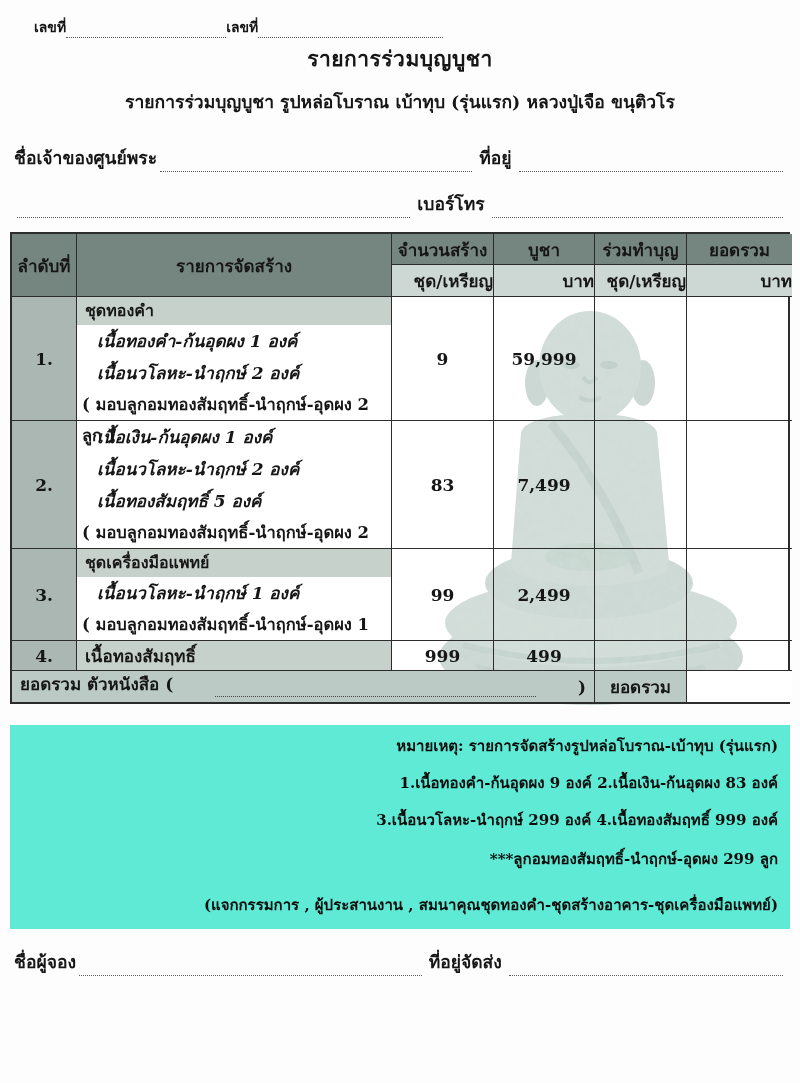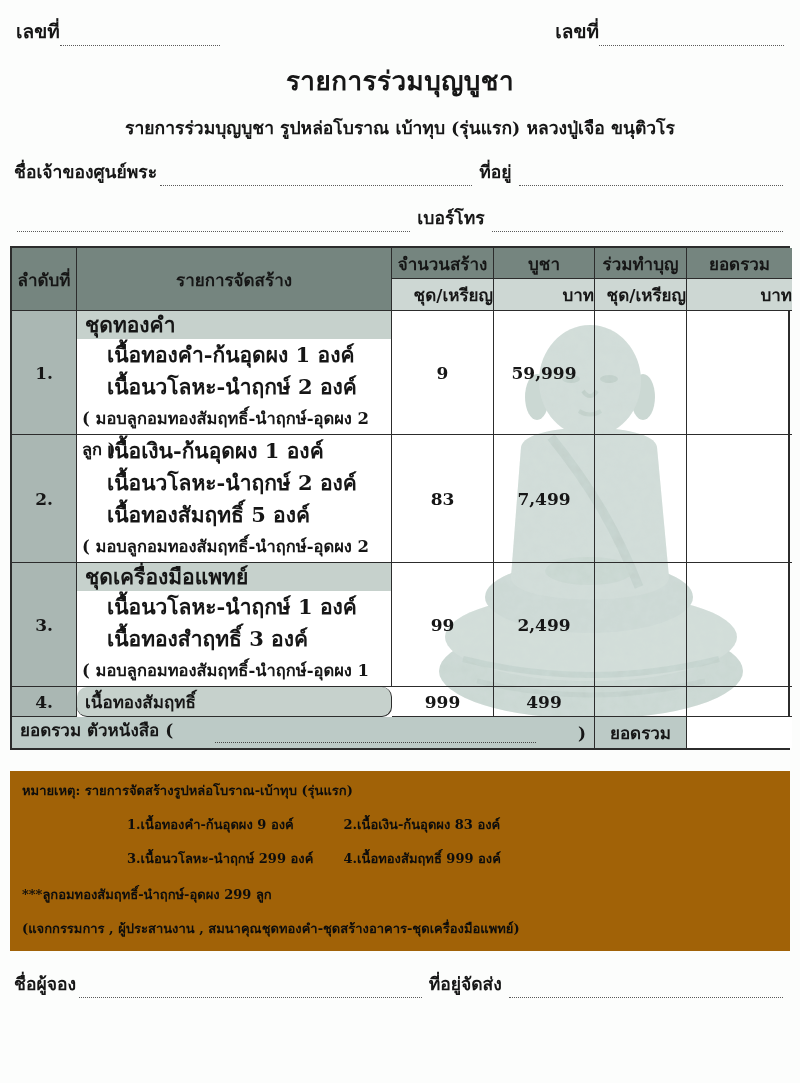--- a/index.html
+++ b/index.html
@@ -7,29 +7,29 @@
     position:relative;
     width:800px;height:1083px;
     margin:0 auto;
     background:#fcfdfc;
     font-family:"DejaVu Serif","Liberation Serif",serif;
     font-weight:bold;color:#161616;
     box-sizing:border-box;
     padding:16px 10px 0 10px;
     overflow:hidden;
   }
-  .docno-row{display:flex;justify-content:space-between;align-items:flex-end;padding:0 6px;font-size:19px;}
+  .docno-row{display:flex;align-items:flex-end;padding:0 6px;font-size:14px;margin-left:18px;}
   .field{display:flex;align-items:flex-end;}
   .dots{border-bottom:1.6px dotted #5a5a5a;height:1.05em;display:inline-block;}
   .w160{width:160px;} .w185{width:185px;}
   .grow{flex:1 1 0;margin:0 3px;}
-  .title{text-align:center;font-size:26px;margin-top:14px;letter-spacing:.5px;}
+  .title{text-align:center;font-size:21px;margin-top:4px;letter-spacing:.5px;}
   .subtitle{text-align:center;font-size:17.5px;margin-top:13px;}
   .frow{display:flex;align-items:flex-end;font-size:17.5px;padding:0 4px;}
-  .frow.owner{margin-top:16px;}
+  .frow.owner{margin-top:28px;}
   .frow.phone{margin-top:18px;}
   .lblpad{padding:0 4px;}
 
   
   .twrap{position:relative;margin-top:14px;background:#fff;}
   .wm{position:absolute;left:423px;top:73px;width:322px;height:408px;z-index:0;opacity:.95;}
   .ptable{
     position:relative;z-index:1;
     display:grid;
     grid-template-columns:65px 315px 102px 101px 92px 105px;
@@ -38,38 +38,38 @@
   }
   .cell{border-right:1px solid #2c2c2c;border-bottom:1px solid #2c2c2c;box-sizing:border-box;background:transparent;}
   .lastcol{border-right:none;}
   .hdark{background:#75857f;display:flex;align-items:center;justify-content:center;text-align:center;}
   .hlight{background:#cdd7d3;display:flex;align-items:center;justify-content:flex-end;text-align:center;}
   .span2{grid-row:span 2;}
   .h31{height:31px;} .h32{height:32px;} .h30{height:30px;}
   .nocell{background:#aab7b3;display:flex;align-items:center;justify-content:center;}
   .ccell{display:flex;align-items:center;justify-content:center;}
   .icell{padding:0;}
-  .setbar{background:#c6d1cc;height:28px;line-height:28px;padding-left:8px;font-size:21px;}
-  .iline{height:32px;line-height:32px;padding-left:30px;font-size:21px;}
+  .setbar{background:#c6d1cc;height:28px;line-height:28px;padding-left:8px;font-size:16px;}
+  .iline{height:32px;line-height:32px;padding-left:20px;font-size:17px;font-style:italic;}
   .pline{height:31px;line-height:31px;padding-left:5px;font-size:16.5px;}
-  .setrow4{background:#c6d1cc;display:flex;align-items:center;padding-left:8px;border-radius:10px;}
+  .setrow4{background:#c6d1cc;display:flex;align-items:center;padding-left:8px;}
   .fgrand{grid-column:1/5;background:#bccac6;display:flex;align-items:flex-end;padding:0 8px 5px 8px;border-bottom:none;height:31px;gap:40px;}
   .ftotal{background:#bccac6;display:flex;align-items:center;justify-content:center;border-bottom:none;height:31px;}
   .fempty{border-bottom:none;background:#fff;}
   .fdots{flex:1 1 0;border-bottom:1.6px dotted #474747;height:1em;margin:0 2px;}
 
   
   .notebox{
-    margin-top:21px;background:#a16207;color:#0c0c0c;
-    padding:9px 12px 12px 12px;font-size:13px;box-sizing:border-box;
+    margin-top:21px;background:#5eead4;color:#0c0c0c;
+    padding:9px 12px 12px 12px;font-size:15px;box-sizing:border-box;text-align:right;
   }
   .note-items{margin-top:13px;padding-left:105px;}
   .note-item-a{display:inline-block;min-width:212px;}
   .note-bonus{margin-top:15px;}
-  .note-dist{margin-top:13px;}
+  .note-dist{margin-top:22px;}
 
   
   .frow.bk1{margin-top:19px;}
 </style>
 </head>
 <body>
 
 <div class="page">
 
   <div class="docno-row">
@@ -200,21 +200,20 @@
       </div>
       <div class="cell ccell">83</div>
       <div class="cell ccell">7,499</div>
       <div class="cell"></div>
       <div class="cell lastcol"></div>
 
       <div class="cell nocell">3.</div>
       <div class="cell icell">
         <div class="setbar">ชุดเครื่องมือแพทย์</div>
         <div class="iline">เนื้อนวโลหะ-นำฤกษ์ 1 องค์</div>
-        <div class="iline">เนื้อทองสำฤทธิ์ 3 องค์</div>
         <div class="pline">( มอบลูกอมทองสัมฤทธิ์-นำฤกษ์-อุดผง 1 ลูก )</div>
       </div>
       <div class="cell ccell">99</div>
       <div class="cell ccell">2,499</div>
       <div class="cell"></div>
       <div class="cell lastcol"></div>
 
       <div class="cell nocell h30">4.</div>
       <div class="cell setrow4 h30">เนื้อทองสัมฤทธิ์</div>
       <div class="cell ccell h30">999</div>

